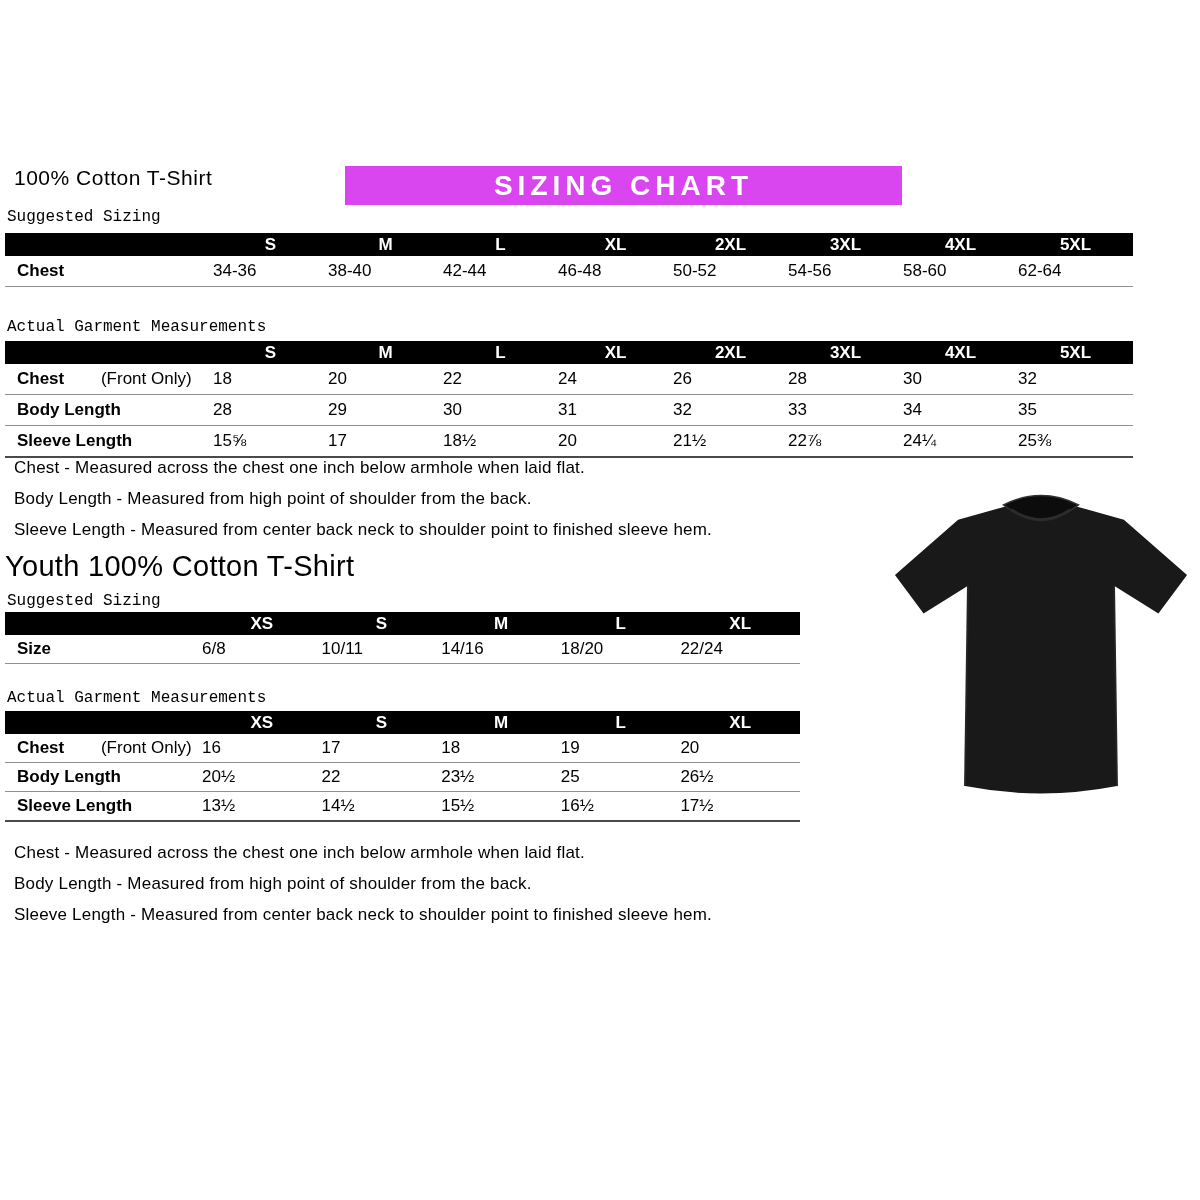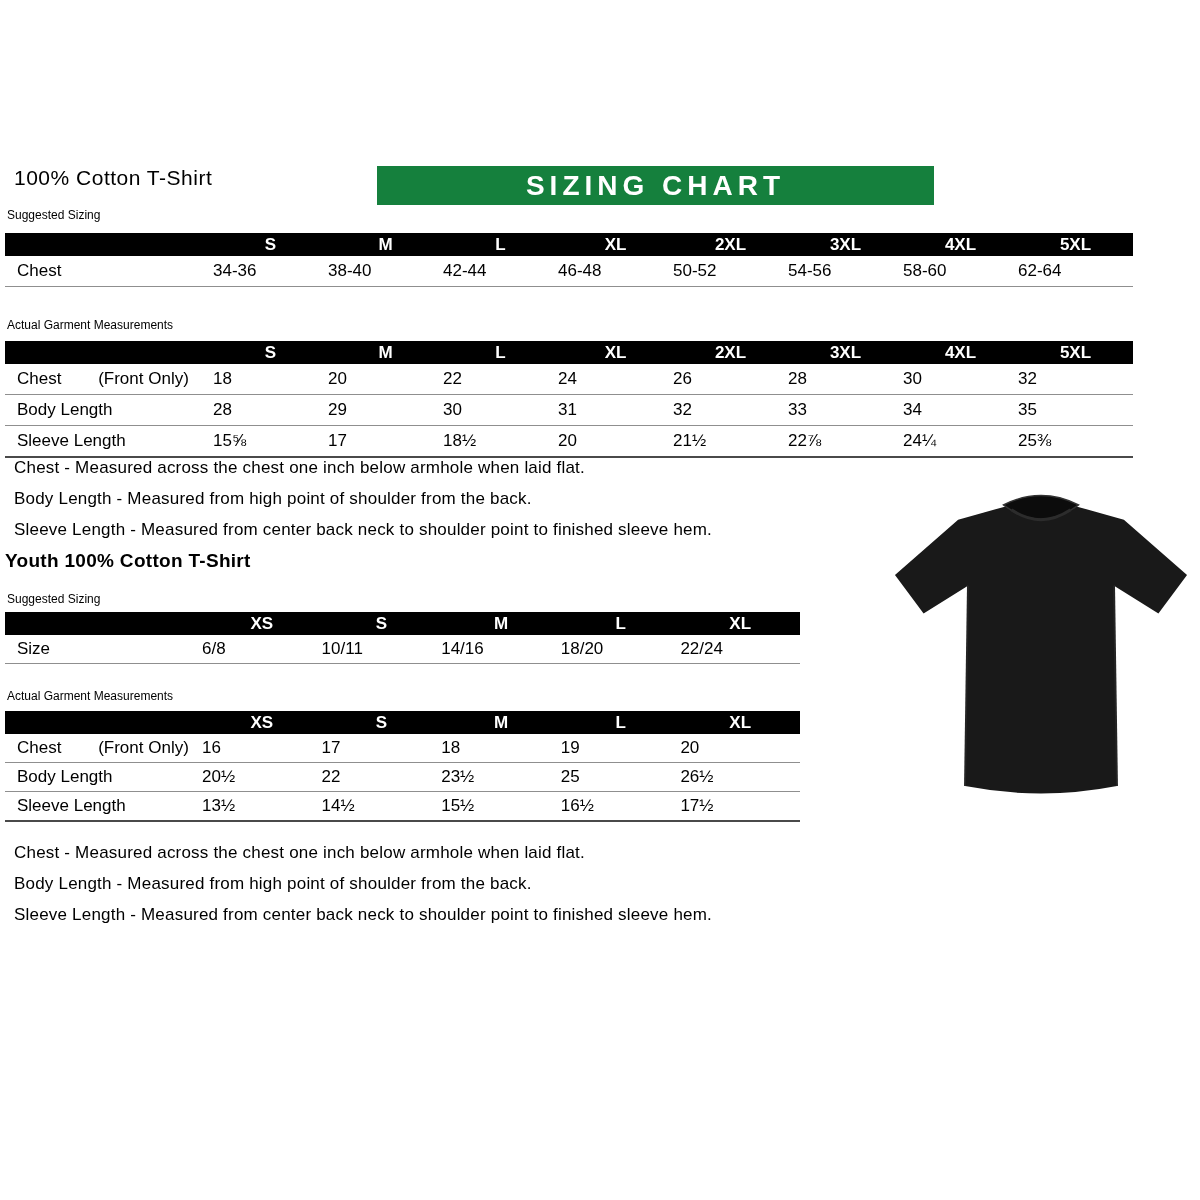--- a/index.html
+++ b/index.html
@@ -5,40 +5,40 @@
   html,body{margin:0;padding:0;}
   body{
     width:1200px;height:1200px;position:relative;background:#ffffff;
     font-family:"Liberation Sans", sans-serif;color:#000;
     -webkit-font-smoothing:antialiased;
   }
   .abs{position:absolute;}
 
   .page-title{font-size:21px;font-weight:400;letter-spacing:0.5px;}
   .banner{
-    background:#15803d;color:#fff;font-weight:700;font-size:28px;
-    letter-spacing:5px;text-align:center;line-height:39px;height:39px;margin-left:32px;
-  }
-  .section-label{font-size:12px;font-weight:400;}
-  .youth-title{font-size:19px;font-weight:700;letter-spacing:0.3px;}
+    background:#d946ef;color:#fff;font-weight:700;font-size:28px;
+    letter-spacing:5px;text-align:center;line-height:39px;height:39px;
+  }
+  .section-label{font-size:16px;font-weight:400;font-family:Liberation Mono, monospace;}
+  .youth-title{font-size:29px;font-weight:400;letter-spacing:0.3px;}
 
   table.size-table{border-collapse:collapse;table-layout:fixed;width:100%;}
   table.size-table th{
     background:#000;color:#fff;font-weight:700;font-size:17px;
     height:23px;padding:0;text-align:center;overflow:hidden;
   }
   table.size-table td{
     font-size:17px;height:28px;padding:0;vertical-align:middle;
   }
   table.size-table th.rowlabel, table.size-table td.rowlabel{
     text-align:left;padding-left:12px;
   }
   table.size-table tbody tr{border-bottom:1px solid #8f8f8f;}
   .garment table.size-table tbody tr:last-child{border-bottom:2px solid #4a4a4a;}
-  .row-label{font-weight:400;}
+  .row-label{font-weight:700;}
   .row-sub{font-weight:400;padding-left:32px;}
 
   .tbl-adult table td.rowlabel, .tbl-adult table th.rowlabel{width:196px;}
   .tbl-youth table td.rowlabel, .tbl-youth table th.rowlabel{width:185px;}
   .tbl-adult table.size-table td{height:30px;}
 
   .note-line{font-size:17px;margin-bottom:11px;letter-spacing:0.2px;}
 </style>
 </head>
 <body>

